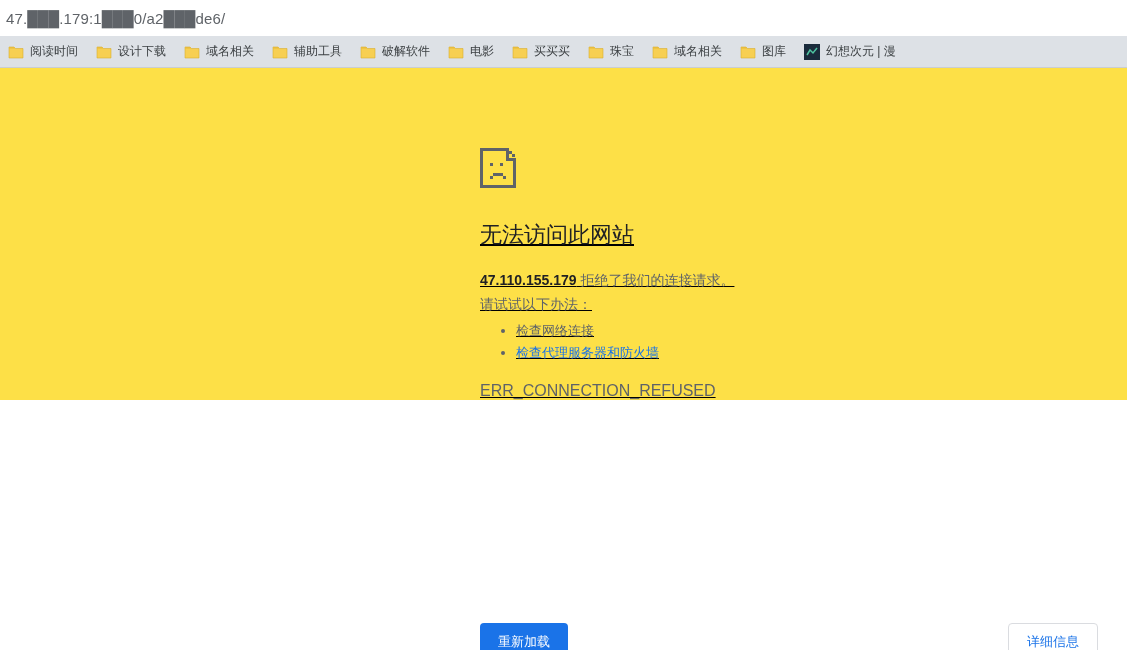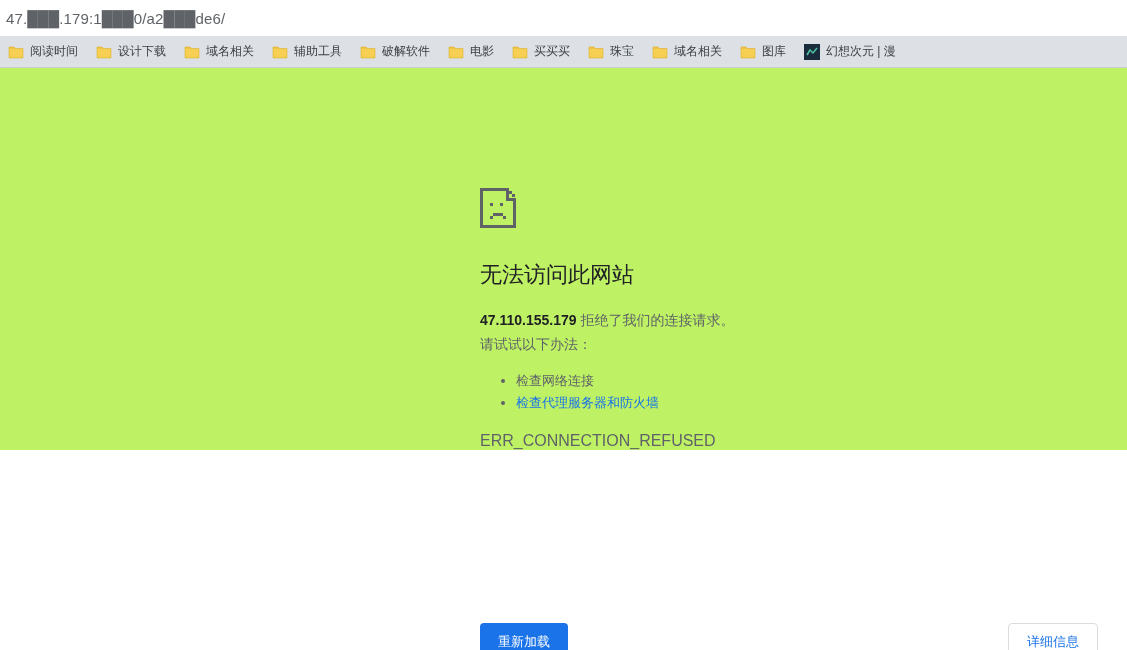--- a/index.html
+++ b/index.html
@@ -66,24 +66,25 @@
     }
 
     .custom-icon {
       width: 16px;
       height: 16px;
       display: inline-block;
       flex-shrink: 0;
     }
 
     .content-area {
-      background: #bef264;
-      padding-top: 120px;
+      background: #fde047;
+      padding-top: 80px;
       width: 100%;
       position: relative;
+      text-decoration: underline;
     }
 
     .error-container {
       width: 620px;
       margin-left: 480px;
     }
 
     .sad-face-icon {
       margin-bottom: 32px;
     }
@@ -106,21 +107,21 @@
     }
 
     .error-host {
       font-weight: 600;
       color: #202124;
     }
 
     .suggestions-label {
       font-size: 14px;
       color: #5f6368;
-      margin-bottom: 16px;
+      margin-bottom: 6px;
     }
 
     .suggestions-list {
       list-style: disc;
       padding-left: 36px;
       font-size: 13px;
       color: #5f6368;
       line-height: 1.7;
     }
 

